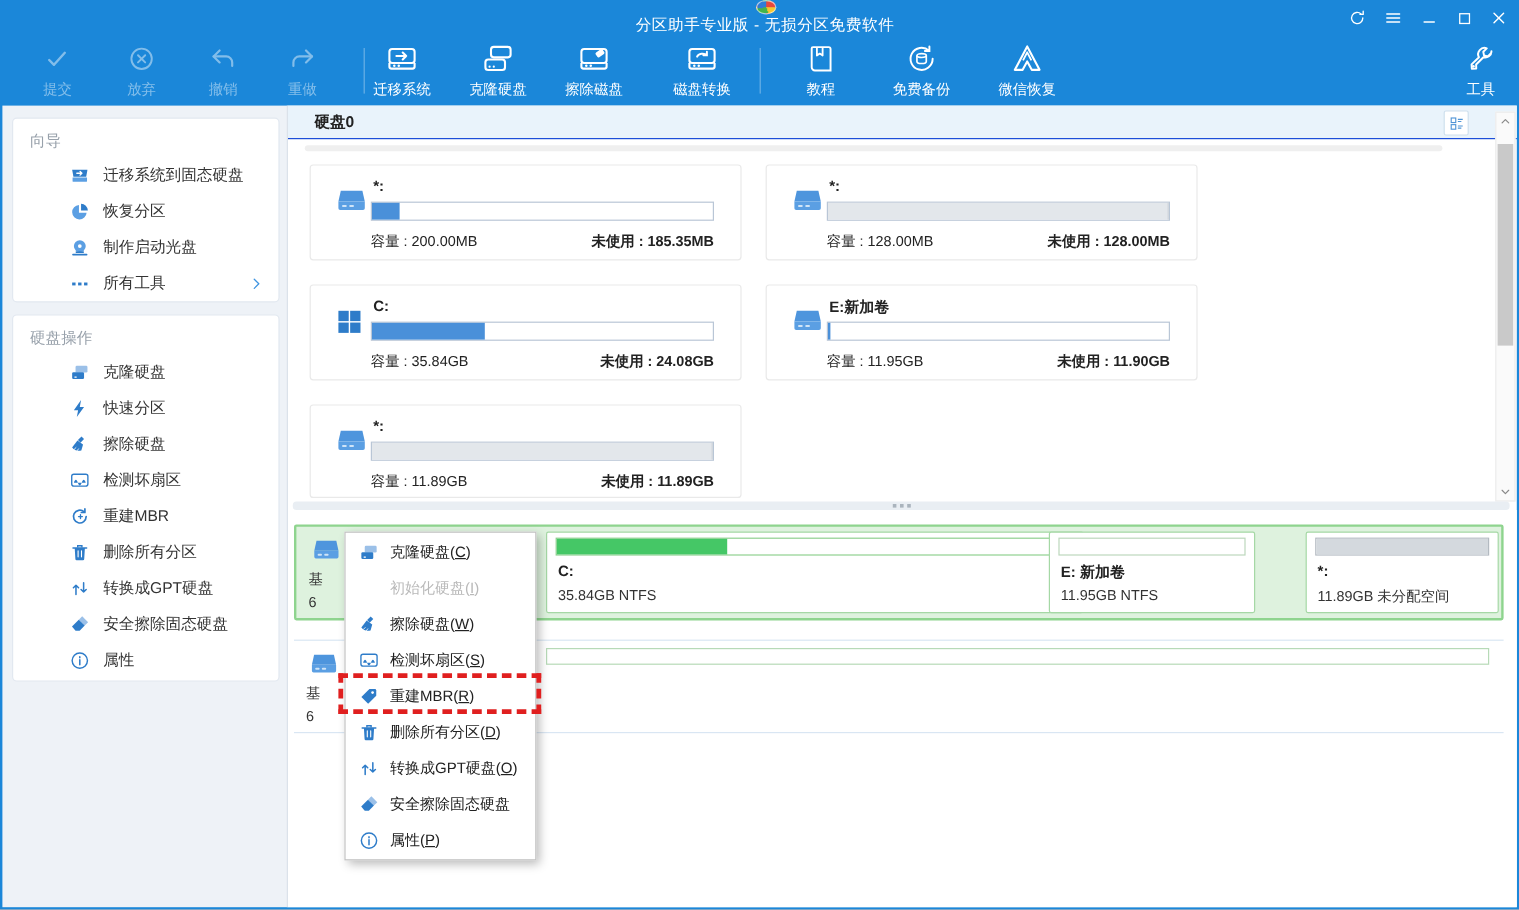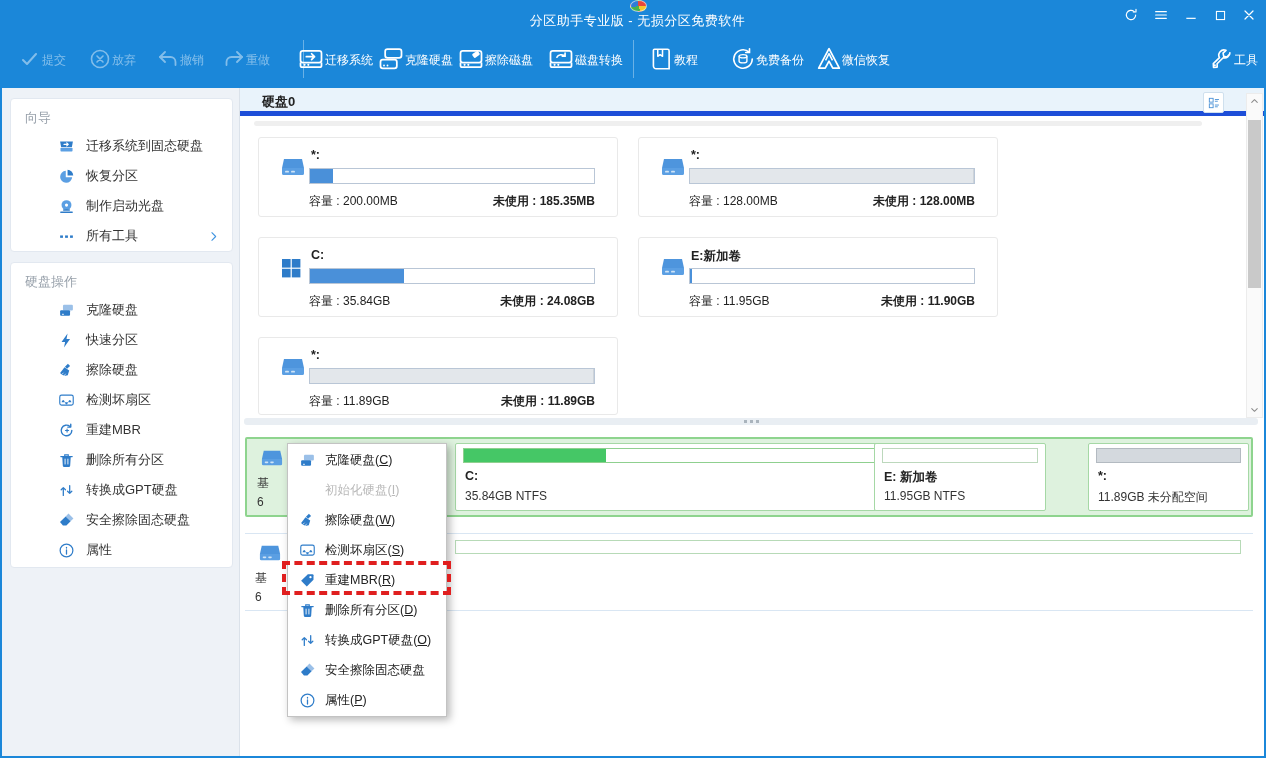--- a/index.html
+++ b/index.html
@@ -7,36 +7,36 @@
   .window{position:relative;width:1266px;height:758px;background:#1b87d9;overflow:hidden;}
   
   .titlebar{position:absolute;left:0;top:0;width:1266px;height:30px;display:flex;align-items:center;flex-direction:column;}
   .logo{width:17px;height:17px;border-radius:50%;margin-left:11px;
         background:conic-gradient(#e8483c 0 90deg,#f7c72e 90deg 160deg,#45b44a 160deg 260deg,#2f7cd6 260deg 360deg);
         border:1px solid rgba(255,255,255,.6);}
   .title{color:#fff;font-size:13px;margin-left:9px;letter-spacing:.5px;}
   .wctl{position:absolute;top:3px;height:24px;width:26px;display:flex;align-items:center;justify-content:center;color:#fff;cursor:pointer;}
   
   .toolbar{position:absolute;left:0;top:30px;width:1266px;height:58px;}
-  .tbtn{position:absolute;top:4px;height:50px;display:flex;flex-direction:row;align-items:center;justify-content:flex-start;color:#fff;cursor:pointer;}
+  .tbtn{position:absolute;top:4px;height:50px;display:flex;flex-direction:column;align-items:center;justify-content:flex-start;color:#fff;cursor:pointer;}
   .tbtn .tico{height:30px;display:flex;align-items:center;justify-content:center;}
   .tbtn .tlbl{font-size:12px;margin-top:2px;white-space:nowrap;}
   .tbtn.disabled{opacity:.45;cursor:default;}
   .tsep{position:absolute;top:10px;width:1px;height:38px;background:rgba(255,255,255,.35);}
   
   .sidebar{position:absolute;left:2px;top:88px;width:238px;height:668px;background:#eef2f7;border-right:1px solid #dbe2ea;}
   .scard{position:absolute;left:8px;width:223px;background:#fff;border:1px solid #e2e8f0;border-radius:4px;}
   .ssec{color:#98a1ab;font-size:13px;padding:10px 0 4px 14px;}
   .sitem{height:30px;display:flex;align-items:center;padding-left:14px;font-size:13px;color:#333;cursor:pointer;position:relative;margin-left:33px;}
   .sitem .sic{width:17px;height:17px;margin-right:11px;color:#2e7cc9;flex:none;display:flex;}
   .sitem .chev{position:absolute;right:12px;color:#3f94e0;display:flex;}
   
   .main{position:absolute;left:240px;top:88px;width:1024px;height:668px;background:#fff;}
-  .dheader{position:absolute;left:0;top:0;width:1024px;height:28px;background:#e9f3fb;border-bottom:5px solid #1d4ed8;
-           display:flex;align-items:flex-end;padding-left:22px;font-size:13px;font-weight:bold;color:#222;}
+  .dheader{position:absolute;left:0;top:0;width:1024px;height:28px;background:#e9f3fb;border-bottom:1px solid #1d4ed8;
+           display:flex;align-items:center;padding-left:22px;font-size:13px;font-weight:bold;color:#222;}
   .viewicon{position:absolute;right:40px;top:4px;width:21px;height:21px;border:1px solid #cfe0ee;background:#fff;border-radius:2px;
             display:flex;align-items:center;justify-content:center;color:#4f94d6;cursor:pointer;}
   .topstrip{position:absolute;left:14px;top:33px;width:948px;height:5px;background:#efefef;border-radius:3px;}
   
   .card{position:absolute;width:360px;height:80px;background:#fff;border:1px solid #e9e9e9;border-radius:3px;cursor:pointer;}
   .cicon{position:absolute;left:20px;top:17px;width:28px;height:24px;display:flex;}
   .clabel{position:absolute;left:52px;top:10px;font-size:12.5px;font-weight:bold;color:#222;}
   .cbar{position:absolute;left:50px;top:30px;right:22px;height:16px;border:1px solid #b9c6d6;background:#fff;}
   .cfill{height:100%;}
   .cfill.blue{background:#4a90d9;}

